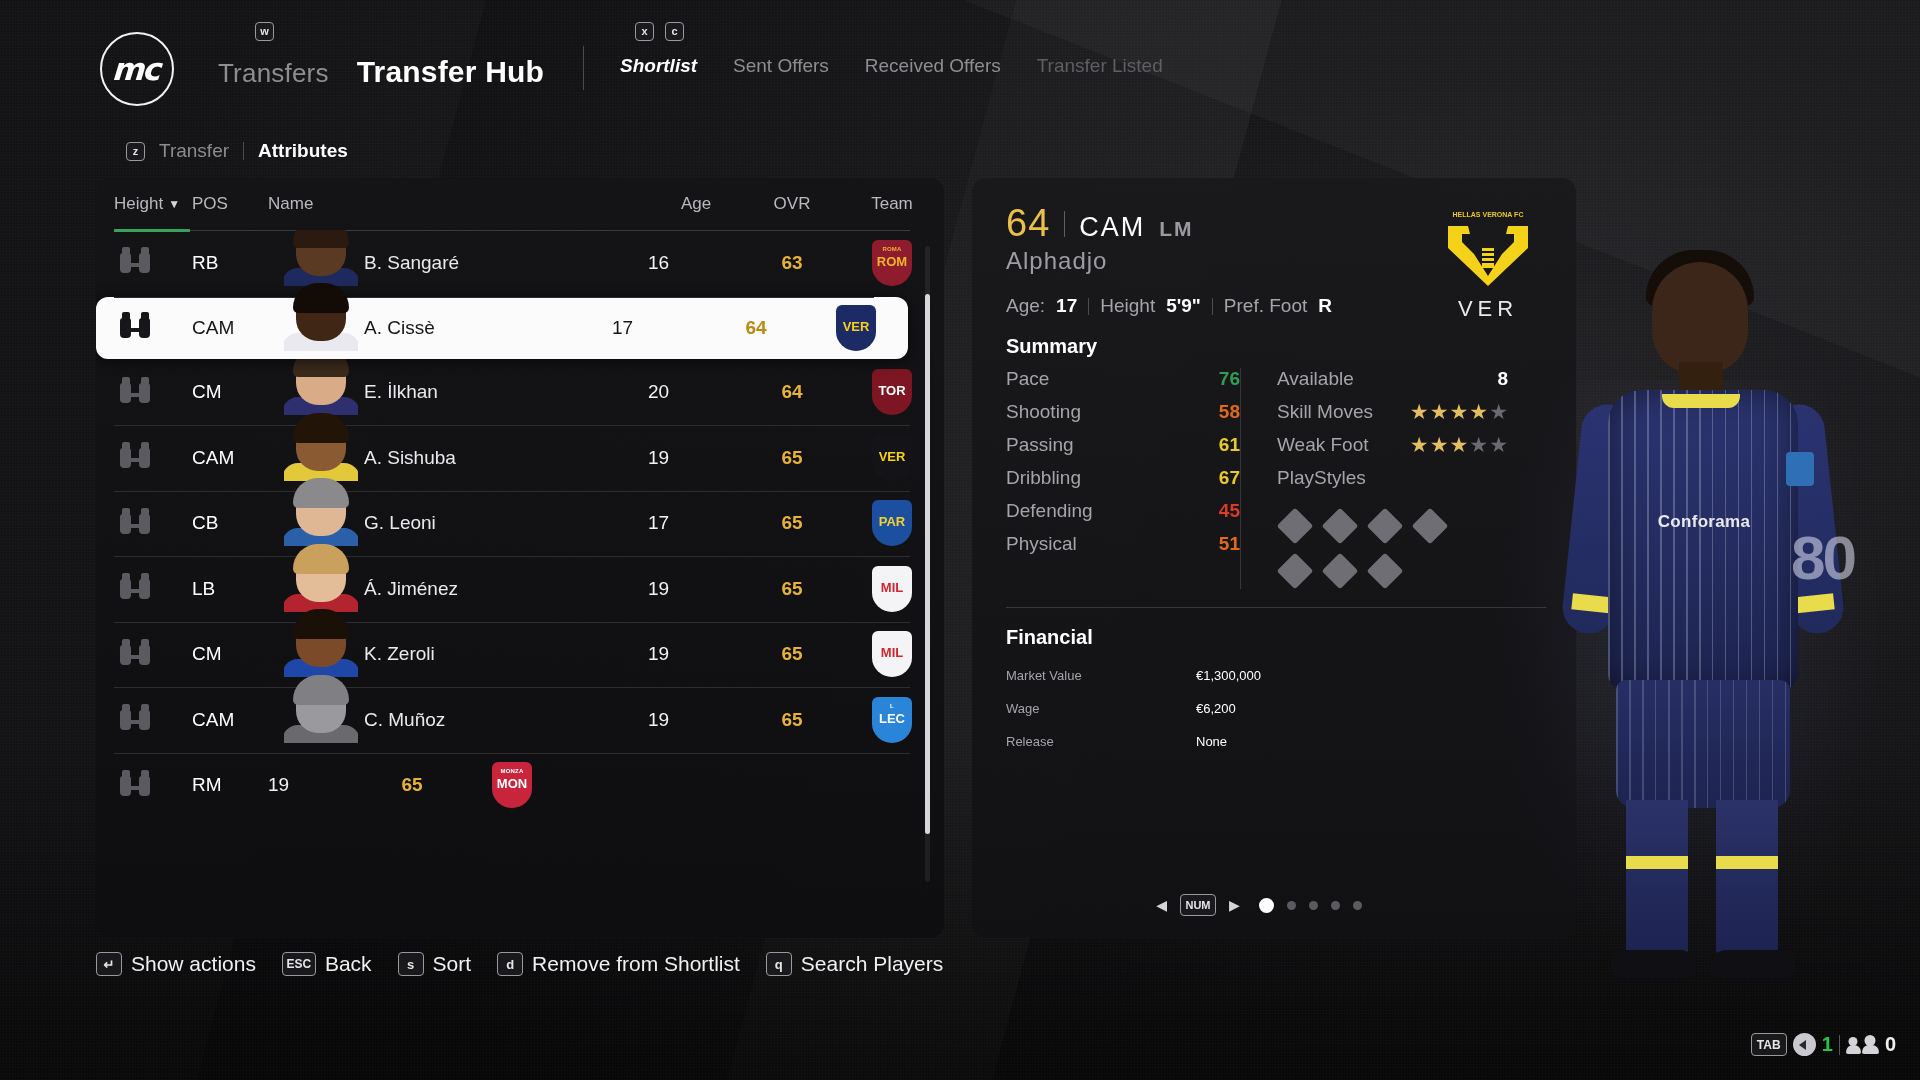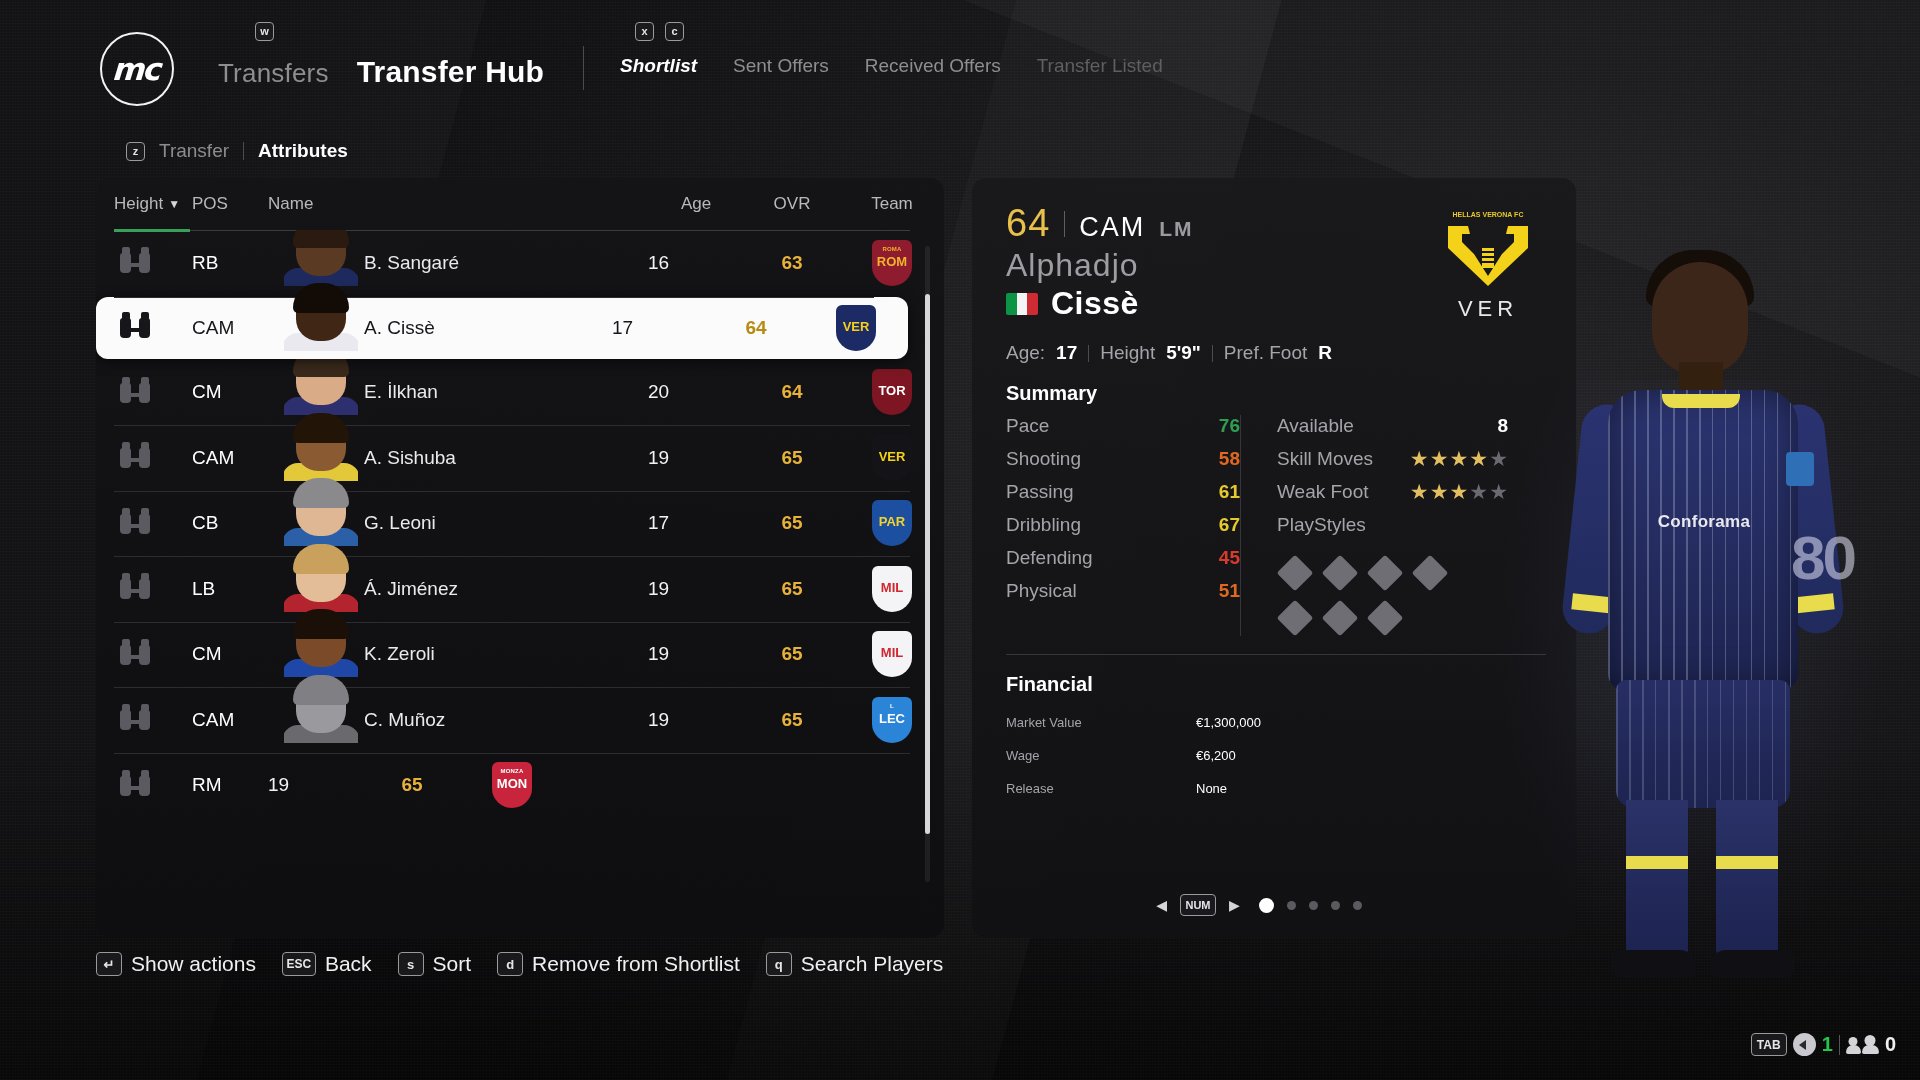--- a/index.html
+++ b/index.html
@@ -183,21 +183,21 @@
     position:absolute; left:972px; top:178px; width:604px; height:760px;
     background: linear-gradient(180deg, rgba(25,25,28,.97), rgba(17,17,20,.97));
     border-radius:14px;
   }
   .detail-inner { position:relative; padding:24px 30px 0 34px; height:100%; }
   .ovr-line { display:flex; align-items:baseline; gap:14px; }
   .ovr-num { font-size:38px; color:#e8c04a; font-weight:400; letter-spacing:1px; }
   .ovr-bar { width:1px; height:26px; background:#5d5d63; align-self:center; }
   .pos-main { font-size:27px; color:#fff; letter-spacing:2px; font-weight:300; }
   .pos-alt  { font-size:21px; color:#9a9aa0; letter-spacing:2px; font-weight:700; }
-  .firstname { font-size:32px; color:#9d9da3; font-weight:300; letter-spacing:1px; margin-top:2px; }
+  .firstname { font-size:24px; color:#9d9da3; font-weight:300; letter-spacing:1px; margin-top:2px; }
   .lastline { display:flex; align-items:center; gap:13px; margin-top:1px; }
   .flag {
     width:32px; height:22px; border-radius:2px; overflow:hidden; display:flex;
   }
   .flag span { flex:1; height:100%; }
   .lastname { font-size:32px; font-weight:800; color:#fff; letter-spacing:.5px; }
   .bio {
     margin-top:20px; display:flex; align-items:center; gap:11px;
     font-size:19px; color:#a4a4aa;
   }
@@ -544,28 +544,20 @@
       </div>
 
       <div class="ovr-line">
         <div class="ovr-num">64</div>
         <div class="ovr-bar"></div>
         <div class="pos-main">CAM</div>
         <div class="pos-alt">LM</div>
       </div>
 
       <div class="firstname">Alphadjo</div>
-      <div class="lastline">
-        <div class="flag">
-          <span style="background:#0b9444"></span>
-            <span style="background:#f4f4f4"></span>
-            <span style="background:#cf2b33"></span>
-        </div>
-        <div class="lastname">Cissè</div>
-      </div>
 
       <div class="bio">
         <span>Age:</span>
         <b>17</b>
         <span class="sep"></span>
         <span>Height</span>
         <b>5'9"</b>
         <span class="sep"></span>
         <span>Pref. Foot</span>
         <b>R</b>

